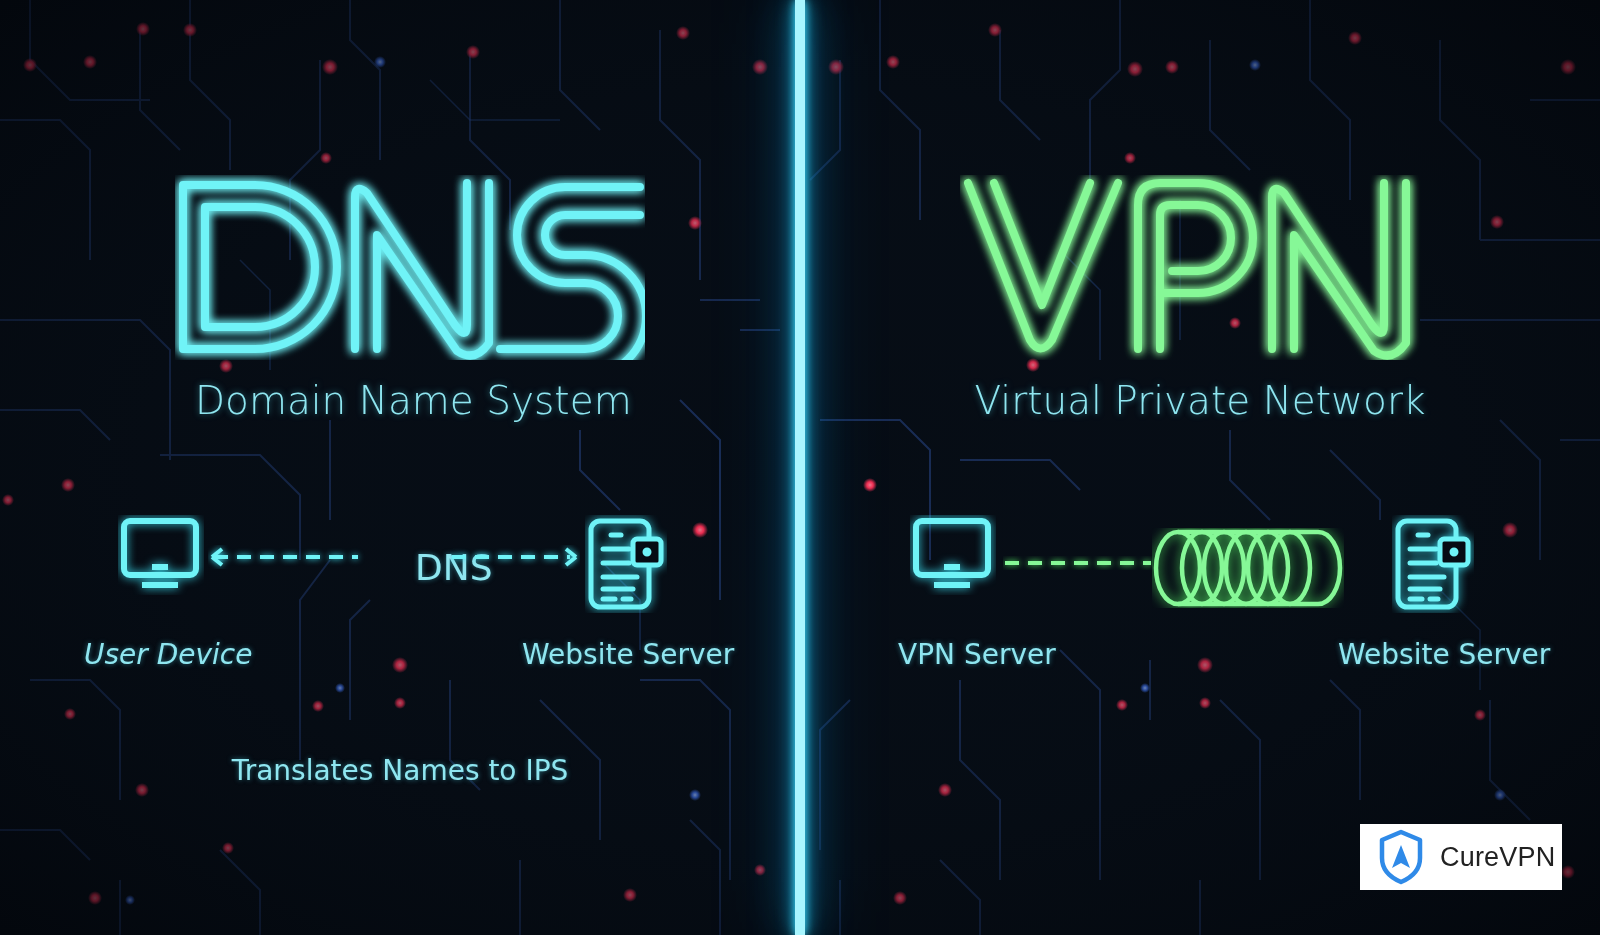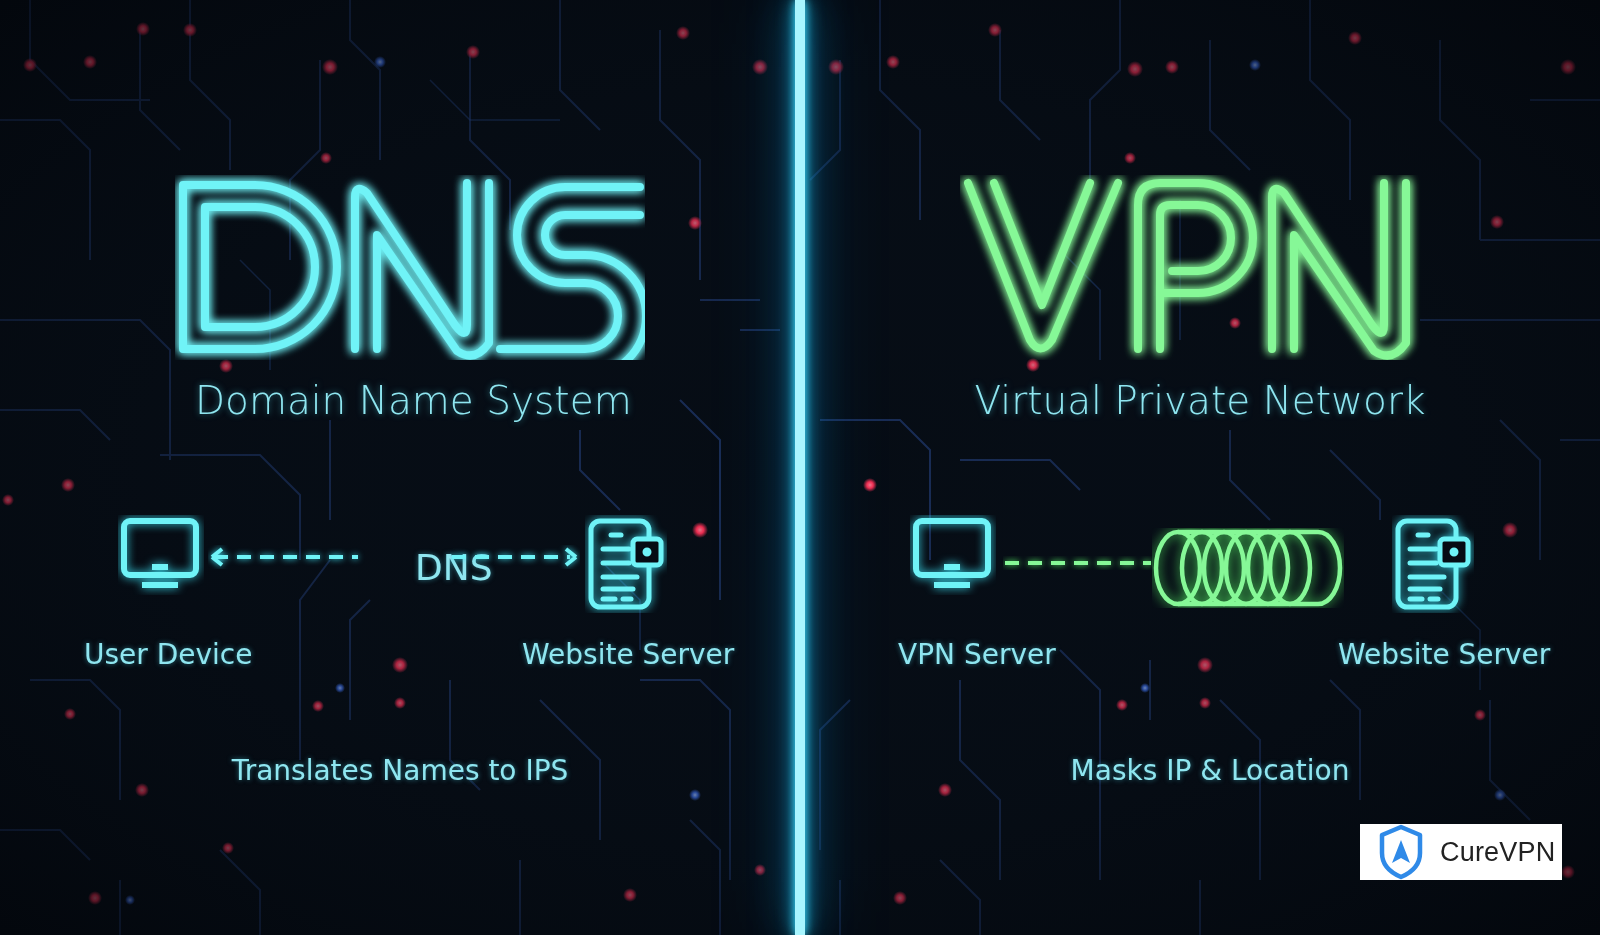--- a/index.html
+++ b/index.html
@@ -29,21 +29,21 @@
       line-height:43px; white-space:nowrap;
       text-shadow:0 0 5px rgba(80,220,240,0.5);
     }
     .icon { position:absolute; }
     .dns-mid {
       position:absolute; left:375px; top:547px; color:#8fe6f0; font-size:36px;
       text-shadow:0 0 5px rgba(80,220,240,0.5);
       margin-left:40px;
     }
     .logo {
-      position:absolute; left:1360px; top:824px; width:202px; height:56px;
+      position:absolute; left:1360px; top:824px; width:202px; height:66px;
       background:#ffffff; display:flex; align-items:center;
     }
     .logo-text {
       font-family:"Liberation Sans", sans-serif; font-size:27px; color:#222222;
       margin-left:14px; letter-spacing:0.2px;
     }
   </style>
 </head>
 <body>
 
@@ -237,21 +237,21 @@
     <line x1="18" y1="34" x2="44" y2="34"></line>
     <line x1="18" y1="48" x2="44" y2="48"></line>
     <line x1="18" y1="62" x2="52" y2="62"></line>
     <line x1="18" y1="74" x2="48" y2="74"></line>
     <line x1="18" y1="84" x2="30" y2="84"></line>
     <line x1="38" y1="84" x2="46" y2="84"></line>
     <rect x="48" y="24" width="28" height="26" rx="4" fill="#060c14"></rect>
     <circle cx="62" cy="37" r="2" fill="#6ff3f7"></circle>
   </g>
 </svg>
-<div class="label" style="left:84px;top:638px;">User Device</div>
+<div class="label" style="left:84px;top:638px;font-style:italic;">User Device</div>
 <div class="label" style="left:522px;top:638px;">Website Server</div>
 <div class="desc" style="left:200px;top:749px;width:400px;">
   <div>Translates Names to IPS</div>
 </div>
 
 <svg class="title-svg" style="left:960px;top:175px;" width="470" height="185" viewBox="0 0 470 185">
   <defs>
     <filter id="glowG" x="-20%" y="-20%" width="140%" height="140%">
       <feGaussianBlur stdDeviation="5" result="b"></feGaussianBlur>
       <feMerge>
@@ -306,21 +306,20 @@
     <line x1="18" y1="74" x2="48" y2="74"></line>
     <line x1="18" y1="84" x2="30" y2="84"></line>
     <line x1="38" y1="84" x2="46" y2="84"></line>
     <rect x="48" y="24" width="28" height="26" rx="4" fill="#060c14"></rect>
     <circle cx="62" cy="37" r="2" fill="#6ff3f7"></circle>
   </g>
 </svg>
 <div class="label" style="left:876px;top:638px;margin-left:22px;">VPN Server</div>
 <div class="label" style="left:1338px;top:638px;">Website Server</div>
 <div class="desc" style="left:1020px;top:749px;width:380px;">
-  <div>Masks IP &amp; Location</div>
 </div>
 
 <div class="logo">
   <svg width="50" height="56" viewBox="0 0 50 56" style="margin-left:16px;">
     <path d="M25 3 L44 11 V29 Q44 45 25 53 Q6 45 6 29 V11 Z" fill="none" stroke="#2f8ae8" stroke-width="4.5" stroke-linejoin="round"></path>
     <path d="M25 16 L34 39 L25 34 L16 39 Z" fill="#2f8ae8"></path>
   </svg>
   <span class="logo-text">CureVPN</span>
 </div>
 

